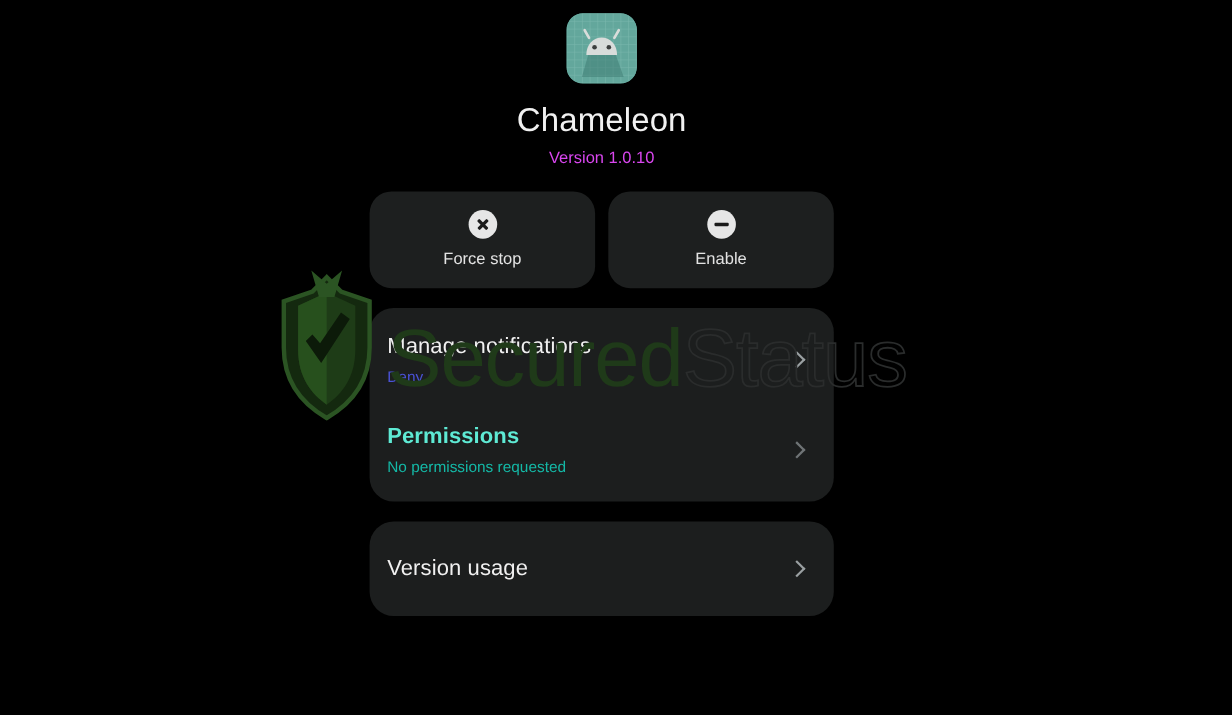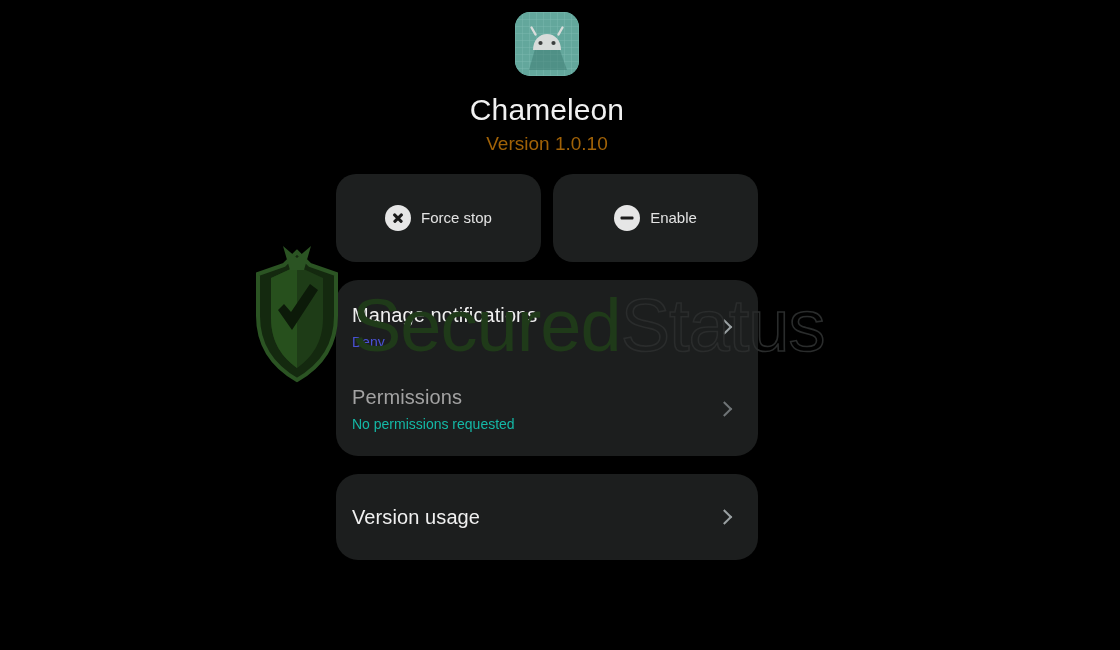--- a/index.html
+++ b/index.html
@@ -56,42 +56,42 @@
 
   .app-title {
     font-size: 30px;
     font-weight: 400;
     color: #f1f1f1;
     letter-spacing: 0.1px;
     line-height: 36px;
   }
 
   .app-version {
-    font-size: 19px;
-    font-weight: 400;
-    color: #a16207;
+    font-size: 15px;
+    font-weight: 400;
+    color: #d946ef;
     line-height: 20px;
     margin-top: 6px;
   }
 
   
   .actions-row {
     display: flex;
     gap: 12px;
     margin-top: 20px;
   }
 
   .action-btn {
     flex: 1 1 0;
     height: 88px;
     background: #1d1f1f;
     border-radius: 20px;
     border: none;
     display: flex;
-    flex-direction: row;
+    flex-direction: column;
     align-items: center;
     justify-content: center;
     gap: 10px;
     cursor: pointer;
     padding: 4px;
     font-family: inherit;
   }
 
   .action-icon {
     width: 26px;
@@ -167,21 +167,21 @@
   .row-subtitle {
     font-size: 14px;
     font-weight: 400;
     color: #b6b9bb;
     line-height: 20px;
     margin-top: 4px;
   }
 
   .row-subtitle.accent { color: #4a52d6; }
 
-  .card-row.disabled .row-title { color: #a3a3a3; }
+  .card-row.disabled .row-title { color: #5eead4; font-weight: bold; }
   .card-row.disabled .row-subtitle { color: #14b8a6; }
 
   .chevron {
     flex: none;
     width: 24px;
     height: 24px;
     margin-left: 12px;
     position: relative;
   }
   .chevron::before {

